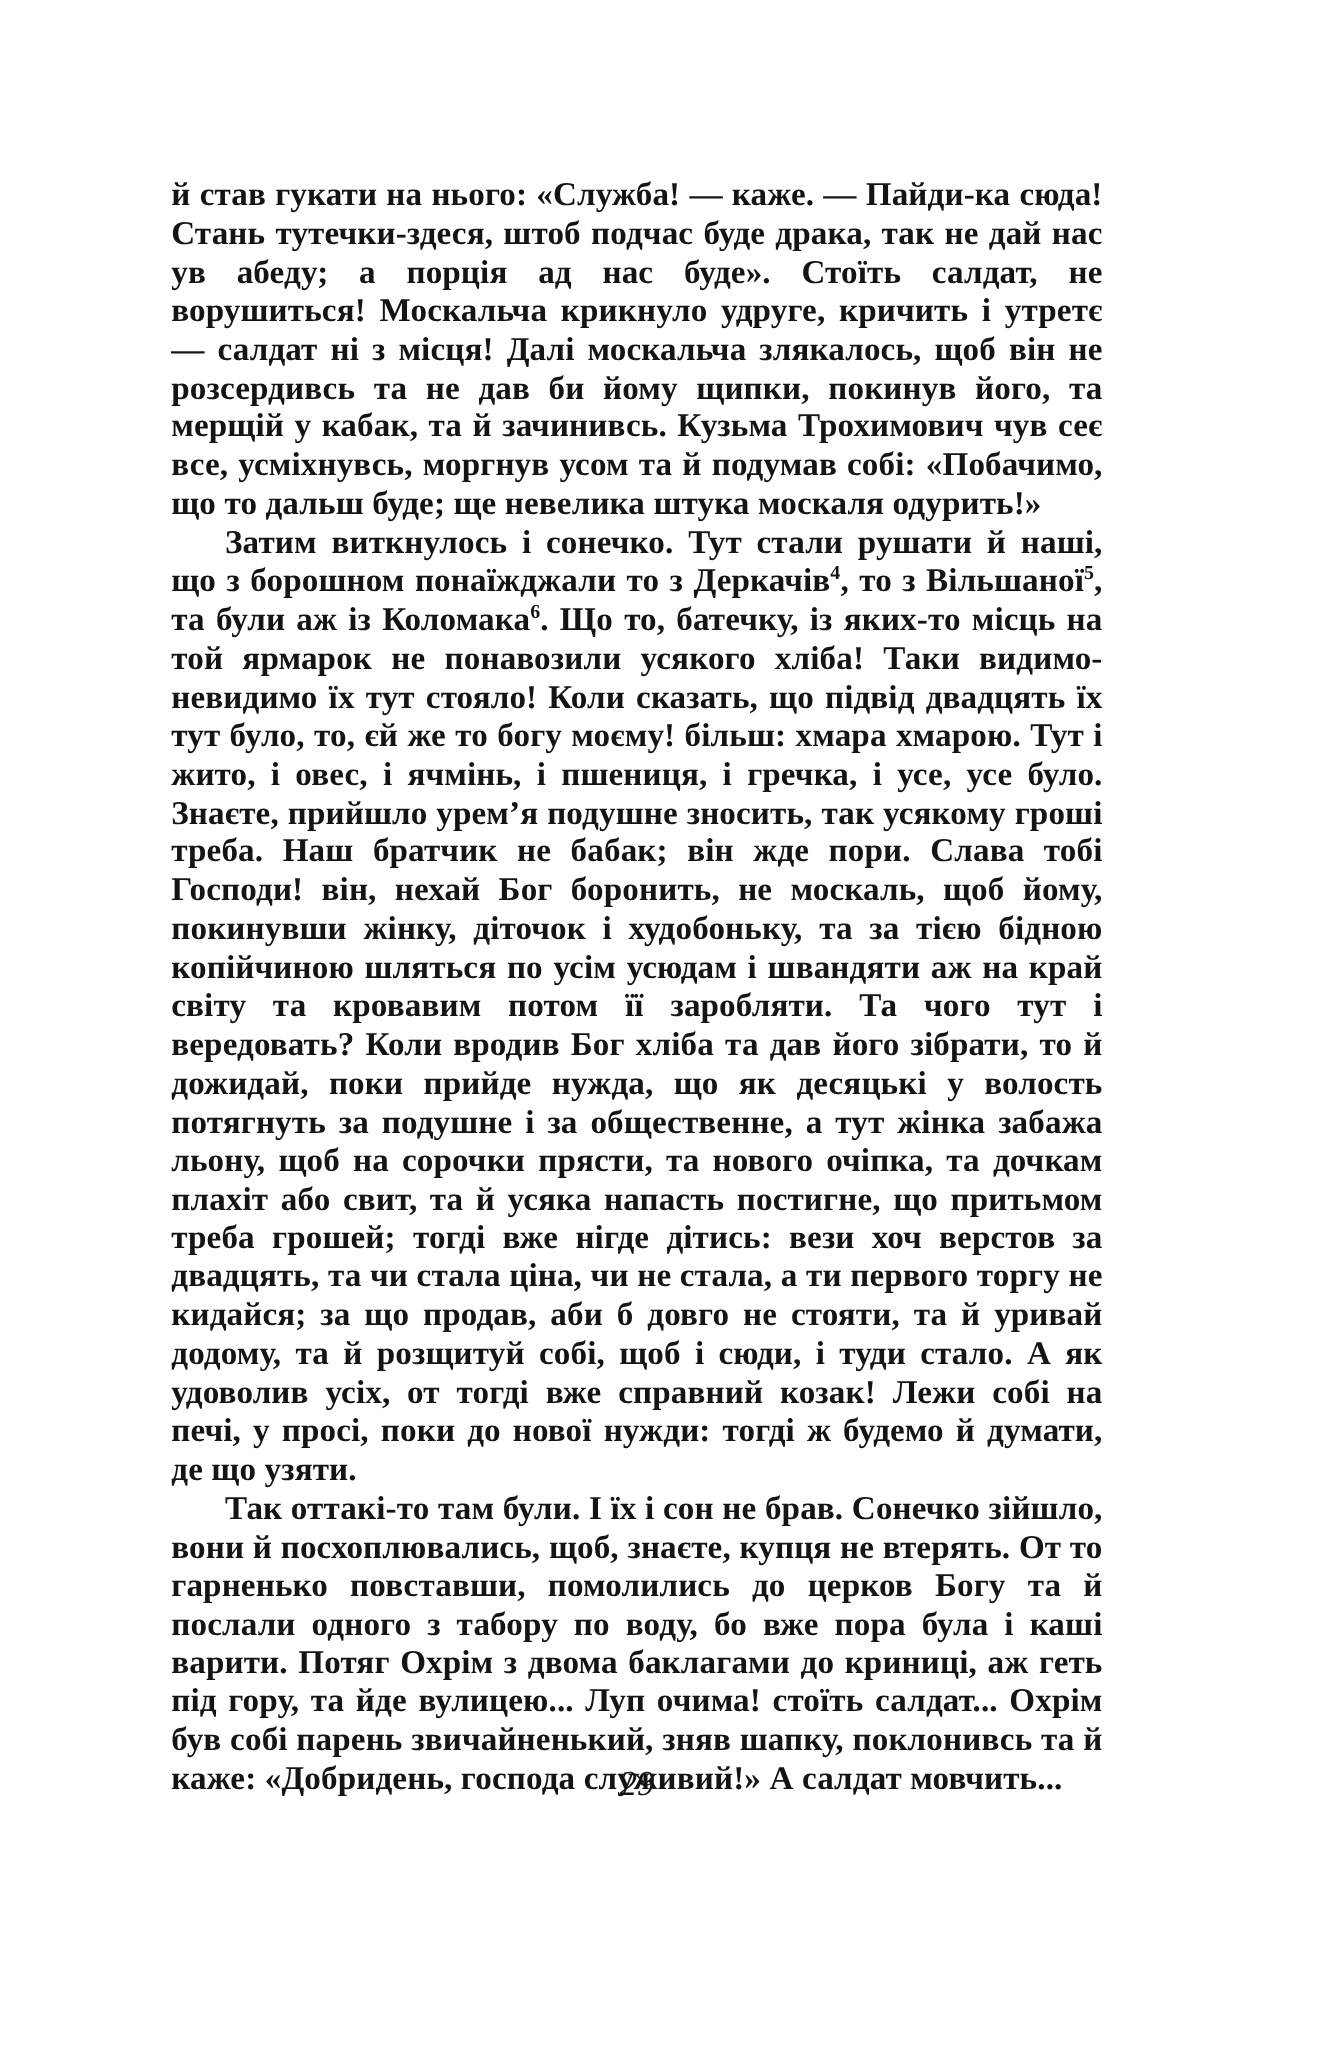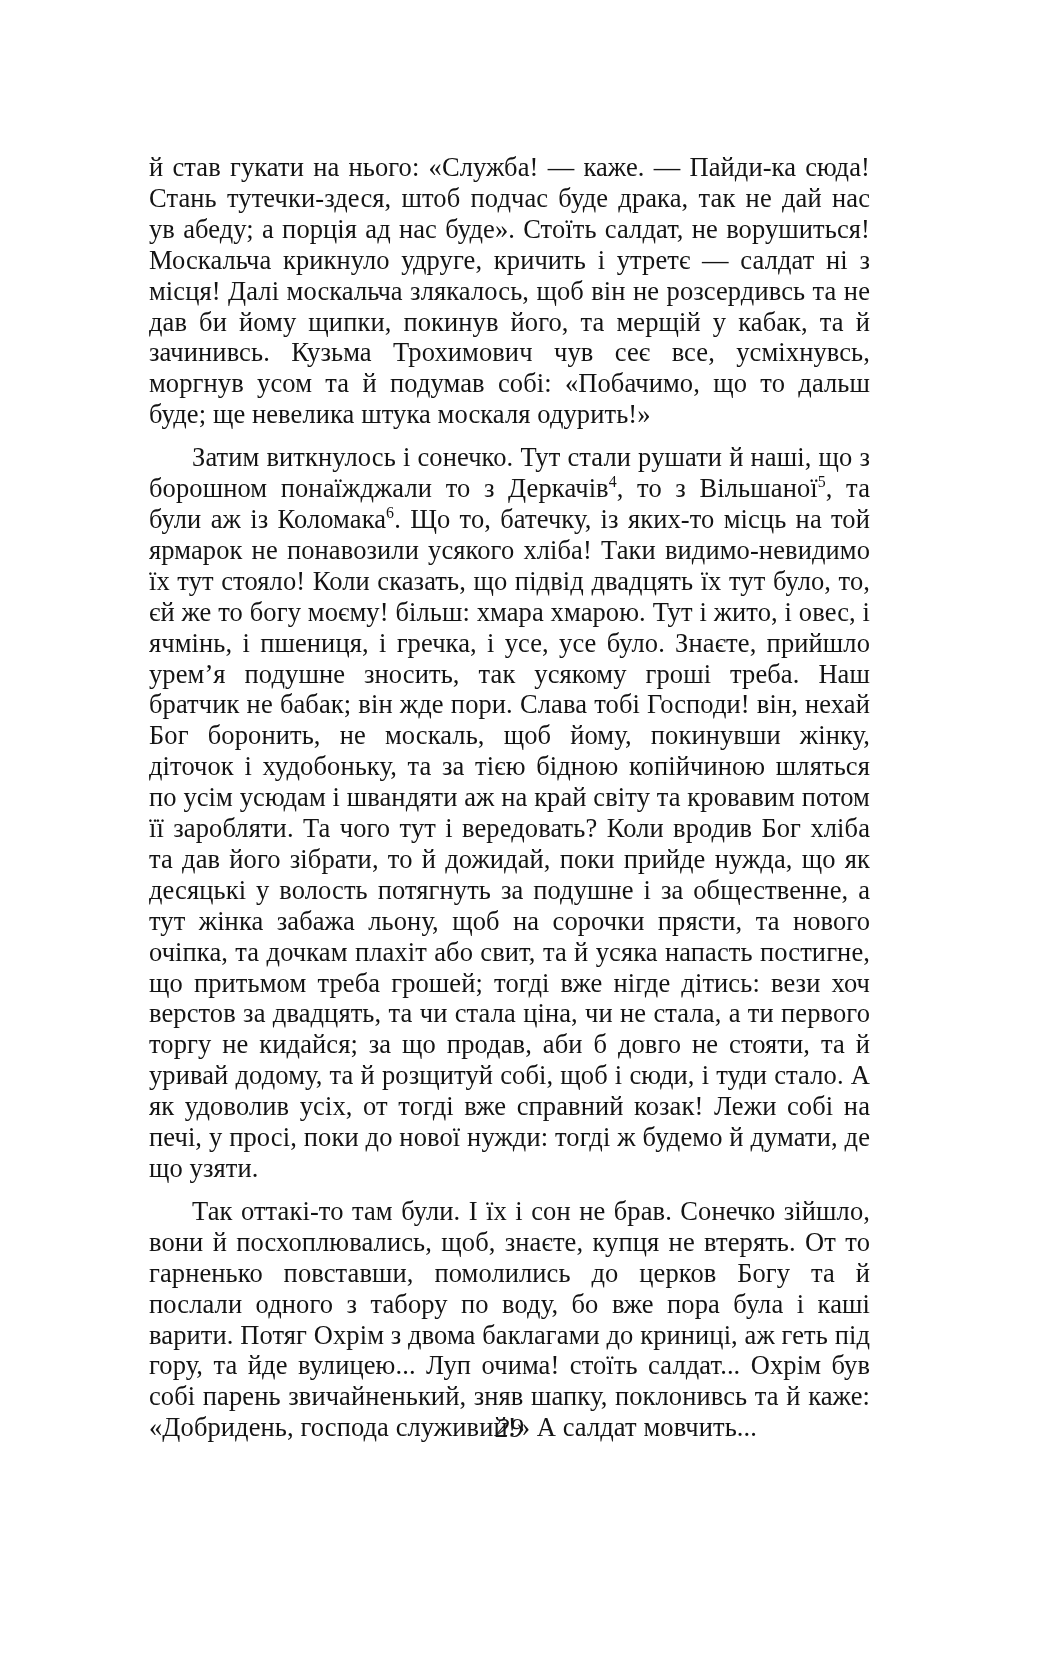--- a/index.html
+++ b/index.html
@@ -23,22 +23,23 @@
     position: absolute;
     left: 137px;
     top: 140px;
     width: 745px;
     font-size: 26.5px;
     line-height: 30.9px;
     text-align: justify;
     letter-spacing: 0.1px;
   }
   .para {
-    margin: 12px;
+    margin: 0;
     text-indent: 43px;
+    font-weight: bold;
   }
   .para.no-indent {
     text-indent: 0;
   }
   sup {
     font-size: 0.6em;
     line-height: 0;
     vertical-align: super;
   }
   .page-number {

